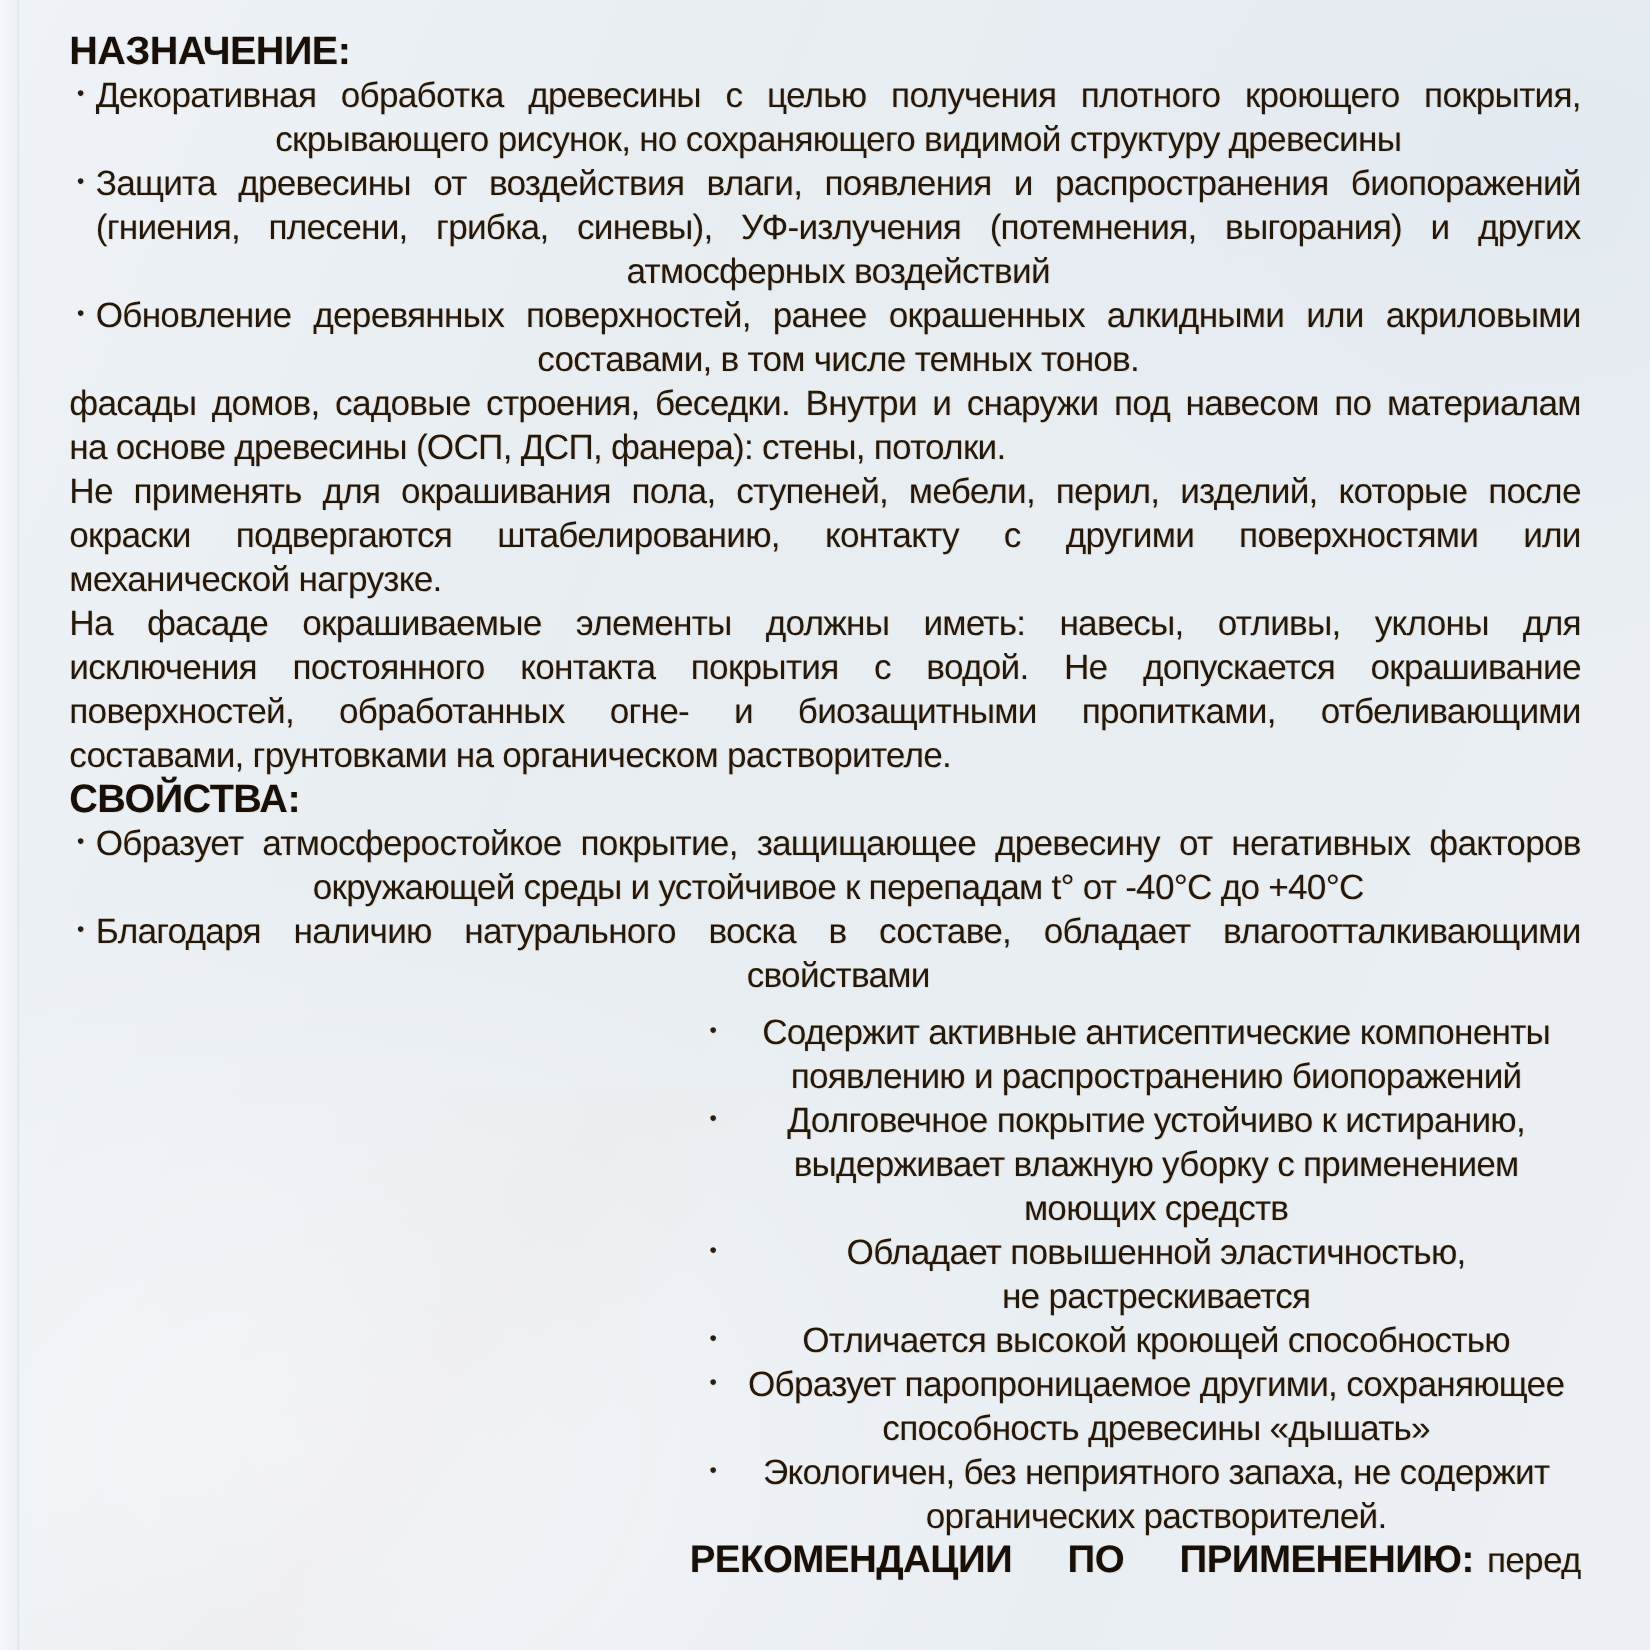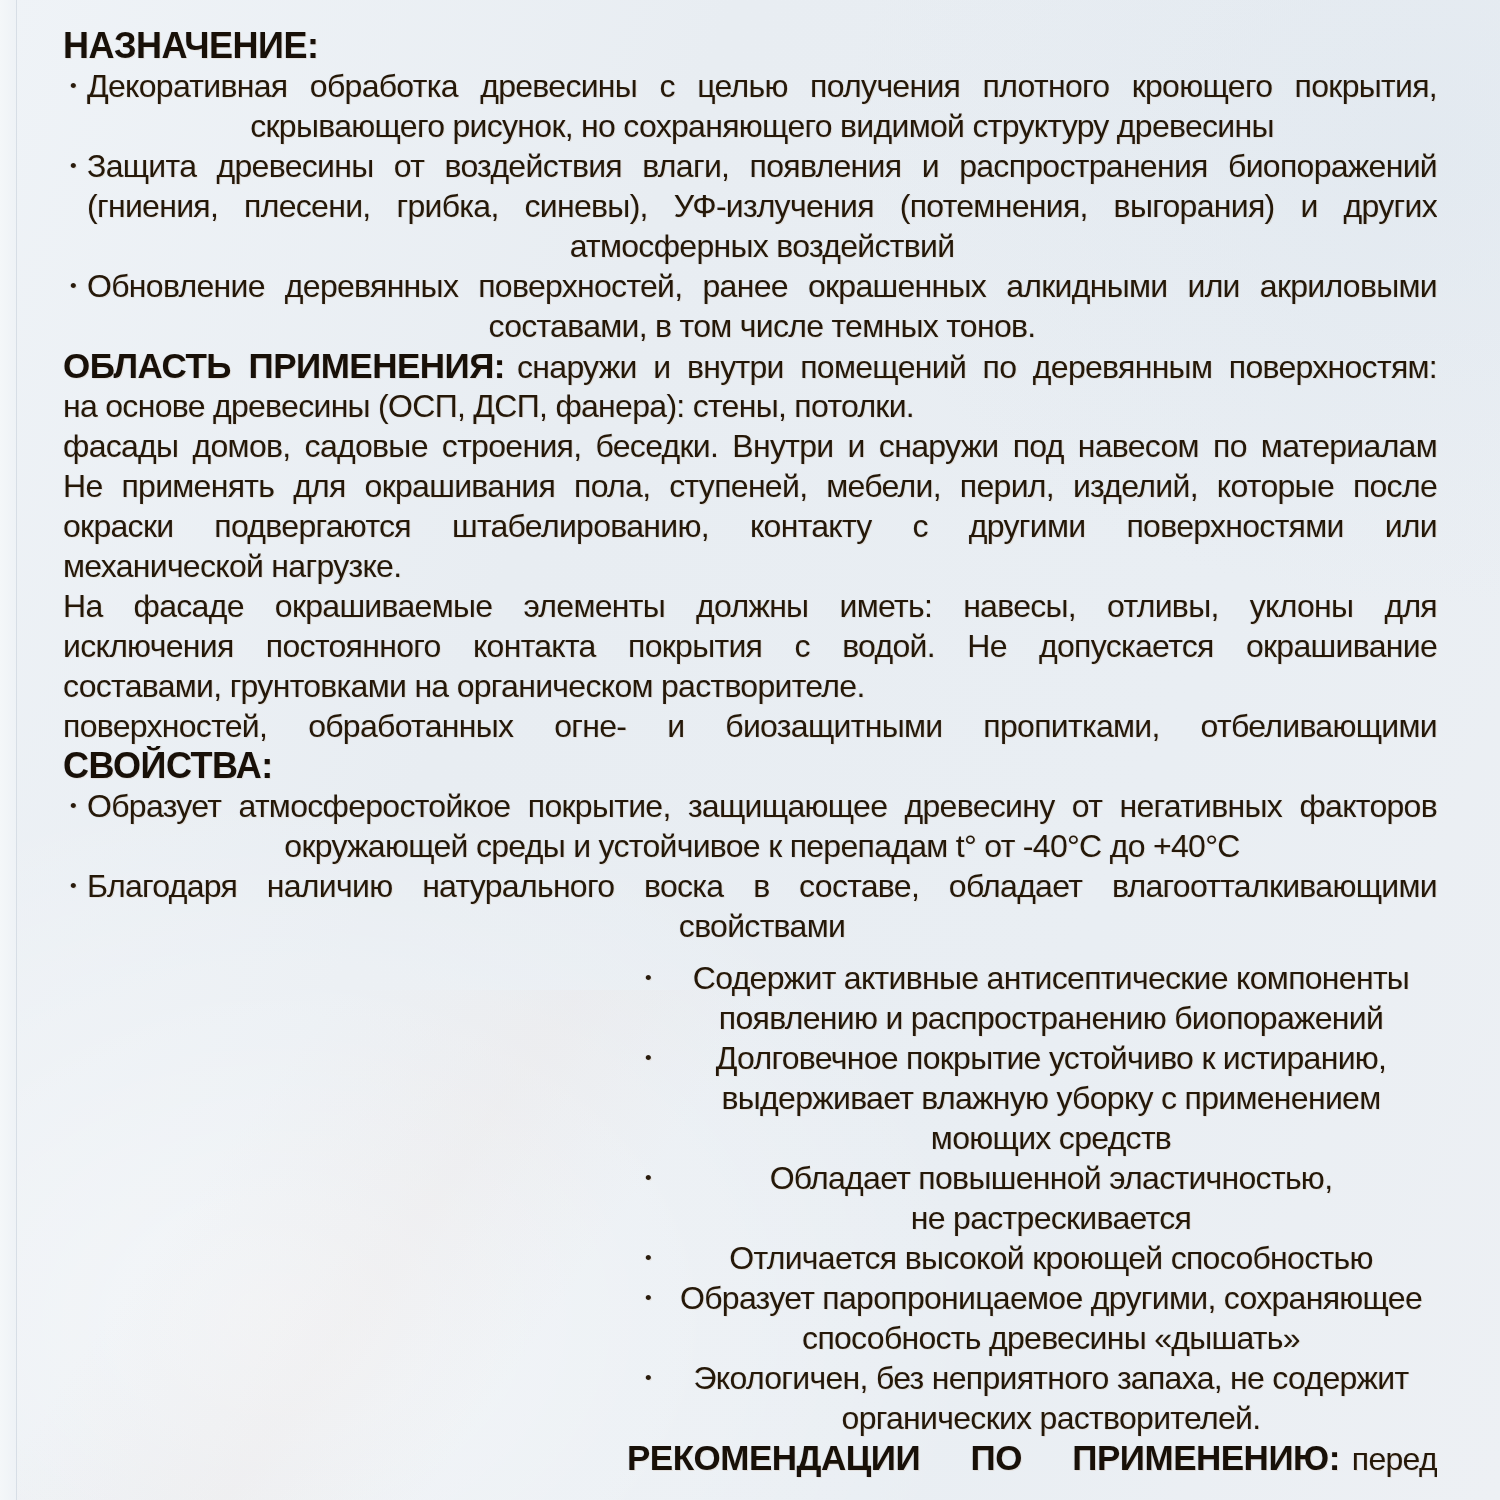--- a/index.html
+++ b/index.html
@@ -79,50 +79,47 @@
     </div>
 
     <div class="ln b j">
       <span class="dot">•</span><span>Обновление деревянных поверхностей, ранее окрашенных алкидными или акриловыми</span>
     </div>
     <div class="ln b">
       <span>составами, в том числе темных тонов.</span>
     </div>
 
     <div class="ln j">
-      <span class="ih">ОБЛАСТЬ ПРИМЕНЕНИЯ:</span><span>снаружи и внутри помещений по деревянным поверхностям:</span>
+      <span>фасады домов, садовые строения, беседки. Внутри и снаружи под навесом по материалам</span>
     </div>
     <div class="ln">
       <span>на основе древесины (ОСП, ДСП, фанера): стены, потолки.</span>
-    </div>
-    <div class="ln j">
-      <span>фасады домов, садовые строения, беседки. Внутри и снаружи под навесом по материалам</span>
     </div>
 
     <div class="ln j">
       <span>Не применять для окрашивания пола, ступеней, мебели, перил, изделий, которые после</span>
     </div>
     <div class="ln j">
       <span>окраски подвергаются штабелированию, контакту с другими поверхностями или</span>
     </div>
     <div class="ln">
       <span>механической нагрузке.</span>
     </div>
 
     <div class="ln j">
       <span>На фасаде окрашиваемые элементы должны иметь: навесы, отливы, уклоны для</span>
     </div>
     <div class="ln j">
       <span>исключения постоянного контакта покрытия с водой. Не допускается окрашивание</span>
     </div>
+    <div class="ln j">
+      <span>поверхностей, обработанных огне- и биозащитными пропитками, отбеливающими</span>
+    </div>
     <div class="ln">
       <span>составами, грунтовками на органическом растворителе.</span>
-    </div>
-    <div class="ln j">
-      <span>поверхностей, обработанных огне- и биозащитными пропитками, отбеливающими</span>
     </div>
 
     <div class="ln h">СВОЙСТВА:</div>
 
     <div class="ln b j">
       <span class="dot">•</span><span>Образует атмосферостойкое покрытие, защищающее древесину от негативных факторов</span>
     </div>
     <div class="ln b">
       <span>окружающей среды и устойчивое к перепадам t° от -40°С до +40°С</span>
     </div>

